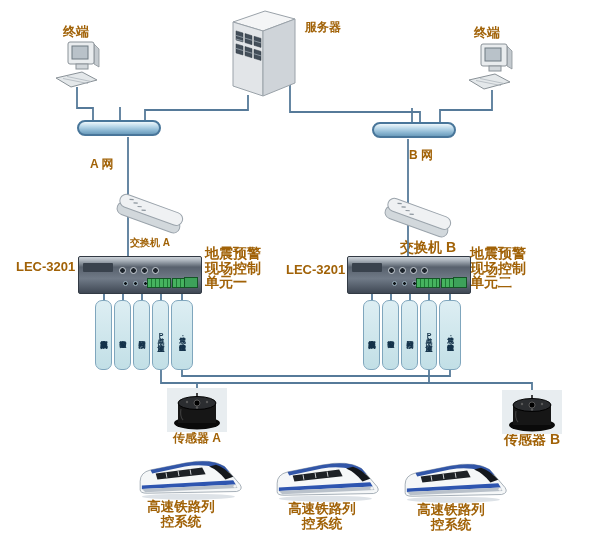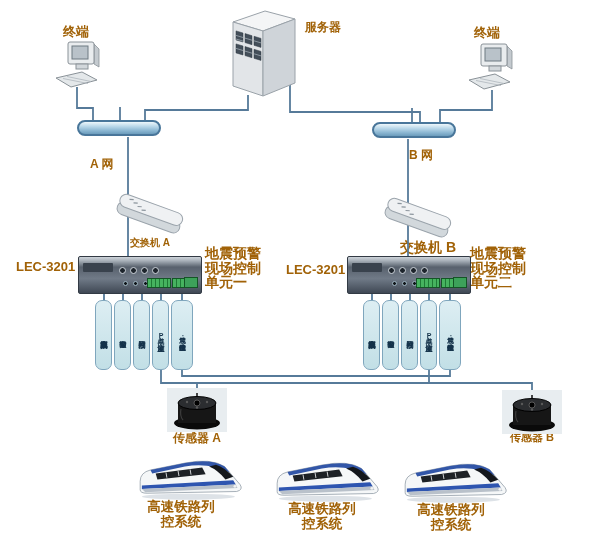--- a/index.html
+++ b/index.html
@@ -195,21 +195,21 @@
     <rect x="29" y="5" width="2" height="8" fill="#444"></rect>
     <ellipse cx="30" cy="35" rx="23" ry="6.5" fill="#0a0a0a"></ellipse>
     <rect x="11" y="15" width="38" height="20" fill="#161616"></rect>
     <ellipse cx="30" cy="15" rx="19" ry="6.5" fill="#2b2d30" stroke="#000"></ellipse>
     <circle cx="30" cy="15" r="3" fill="#000" stroke="#6b6b6b" stroke-width="0.8"></circle>
     <circle cx="20" cy="14" r="1.2" fill="#5a5a5a"></circle>
     <circle cx="40" cy="14" r="1.2" fill="#5a5a5a"></circle>
     <circle cx="30" cy="19.5" r="1.2" fill="#5a5a5a"></circle>
     <path d="M14,21 Q12.5,28 16,32" stroke="#3c3c3c" stroke-width="1.2" fill="none"></path>
   </svg>
-  <div class="lbl center" style="left:482px;top:432px;width:100px;font-size:11px;">传感器 B</div>
+  <div class="lbl center" style="left:482px;top:432px;width:100px;font-size:14px;">传感器 B</div>
 
   <svg class="icon" style="left:135px;top:450px;" width="112" height="52" viewBox="0 0 130 60">
     <ellipse cx="62" cy="54" rx="54" ry="3.5" fill="#dde2e7"></ellipse>
     <path d="M6,46 L6,36 Q6,26 18,23 L58,15 Q88,9 104,19 L122,40 Q126,46 118,48 L14,50 Q6,50 6,46 Z" fill="#f5f7f8" stroke="#9aa4ad"></path>
     <path d="M18,23 L58,15 Q88,9 104,19 L110,26 Q86,14 58,19 L20,27 Z" fill="#3256a8"></path>
     <path d="M94,17 Q104,20 114,31 L105,34 Q96,23 86,19 Z" fill="#14171c"></path>
     <path d="M24,27 L78,20 L82,28 L26,34 Z" fill="#1d2126"></path>
     <path d="M36,26 L37,32 M50,24 L51,30 M64,22.5 L65,28.5" stroke="#e8eaec" stroke-width="1"></path>
     <path d="M8,41 L114,35 L117,40 L8,45 Z" fill="#2e55b0"></path>
     <path d="M8,45 L117,40 L119,44 L12,49 Z" fill="#b9c1ca"></path>

